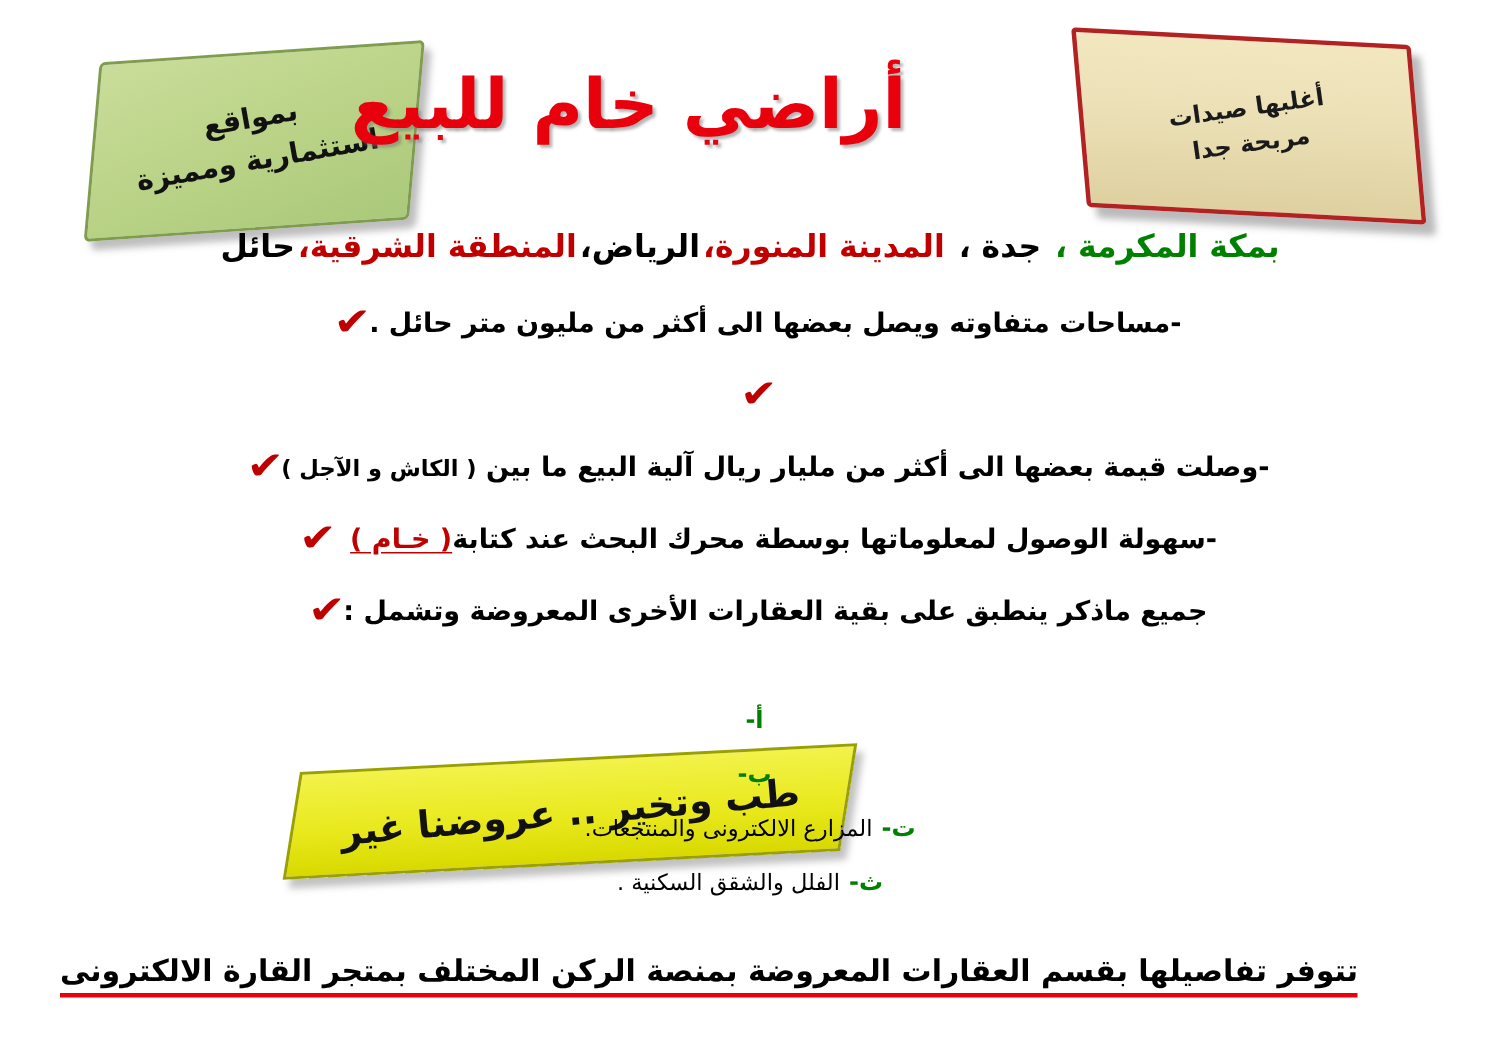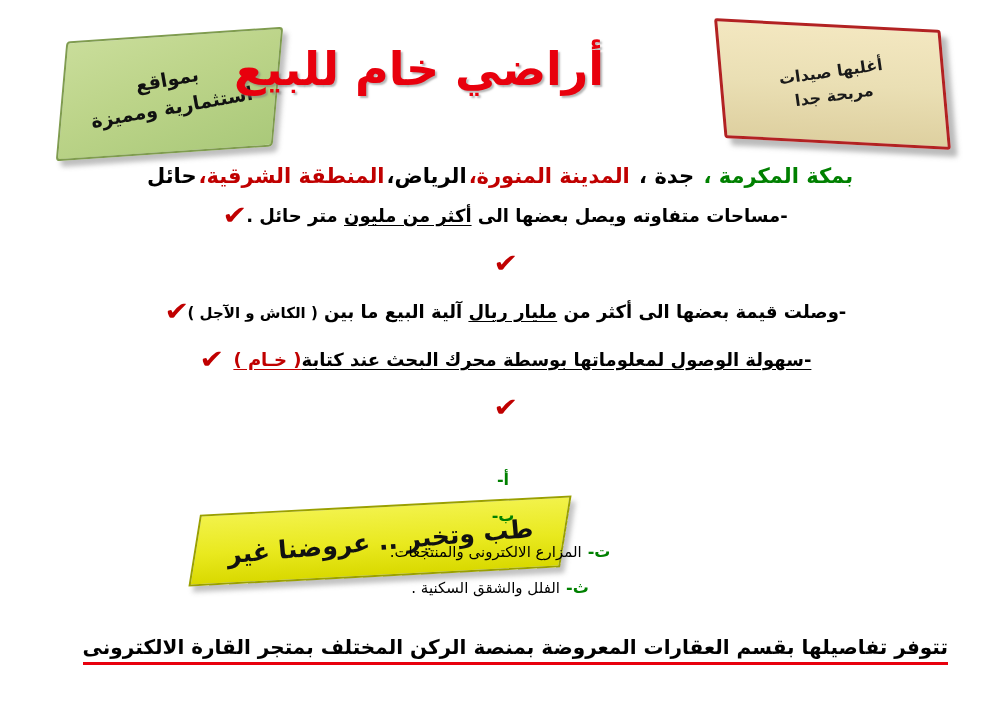--- a/index.html
+++ b/index.html
@@ -94,21 +94,21 @@
     gap: 3px;
     color: #1a1a1a;
     font-size: 16px;
     font-weight: bold;
     line-height: 1.3;
   }
 
   
   .cities {
     position: absolute;
-    top: 164px;
+    top: 152px;
     left: 0;
     width: 1000px;
     text-align: center;
     font-size: 21px;
     font-weight: bold;
     white-space: nowrap;
   }
   .cities span { padding: 0 1px; }
 
   
@@ -143,21 +143,20 @@
     line-height: 1.25;
     white-space: nowrap;
   }
   .u-red {
     color: #c00000;
     text-decoration: underline;
     text-underline-offset: 3px;
     margin-left: 11px;
   }
   .u-black {
-    text-decoration: underline;
     text-underline-offset: 3px;
   }
   .small-paren { font-size: 15px; }
 
   
   .sublist {
     position: absolute;
     top: 470px;
     left: 0;
     width: 1000px;
@@ -206,21 +205,22 @@
     color: #111;
     white-space: nowrap;
   }
 
   
   .footer {
     position: absolute;
     bottom: 42px;
     left: 0;
     width: 948px;
-    text-align: right;
+    text-align: left;
+    padding-left: 40px;
   }
   .footer-text {
     display: inline-block;
     font-size: 20px;
     font-weight: bold;
     color: #000;
     border-bottom: 3px solid #e8000d;
     padding-bottom: 3px;
     white-space: nowrap;
   }
@@ -260,20 +260,21 @@
       </div>
       <div class="bullet-row">
         <div class="bullet-text"><span>-وصلت قيمة بعضها الى أكثر من </span><span class="u-black">مليار ريال</span><span> آلية البيع ما بين </span><span class="small-paren">( الكاش و  الآجل )</span></div>
         <span class="check">✔</span>
       </div>
       <div class="bullet-row">
         <div class="bullet-text"><span class="u-black">-سهولة الوصول لمعلوماتها بوسطة محرك البحث عند كتابة</span><span class="u-red">( خـام  )</span></div>
         <span class="check">✔</span>
       </div>
       <div class="bullet-row">
+        <div class="bullet-text"><span>جميع ماذكر ينطبق على بقية العقارات الأخرى المعروضة وتشمل :</span></div>
         <span class="check">✔</span>
       </div>
     </div>
 
   <div class="banner-wrap">
     <div class="banner"></div>
     <div class="banner-text">طب وتخير .. عروضنا غير</div>
   </div>
 
   <div class="sublist" id="sub-list">

